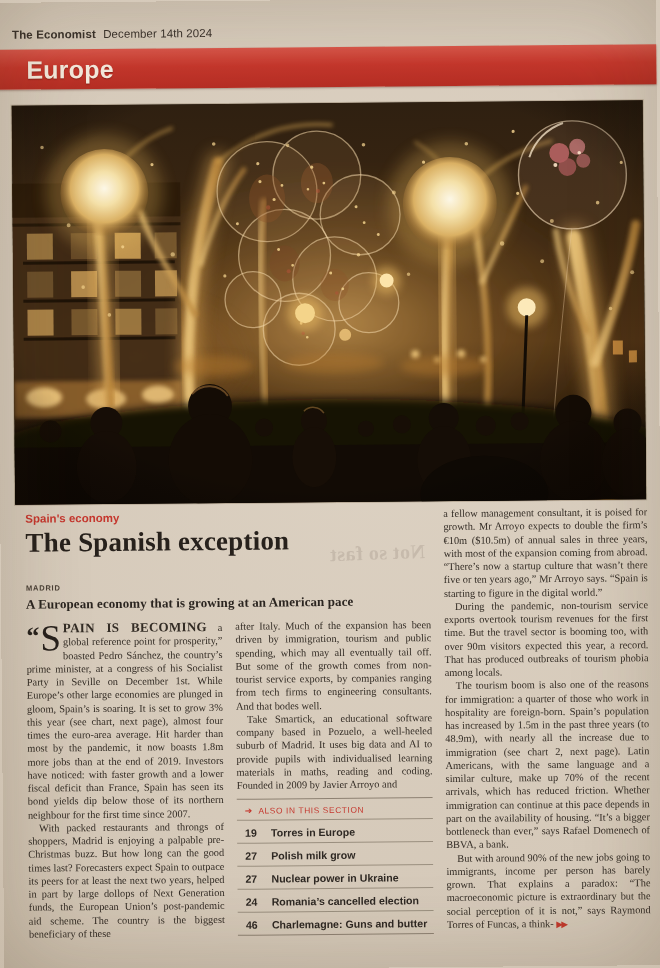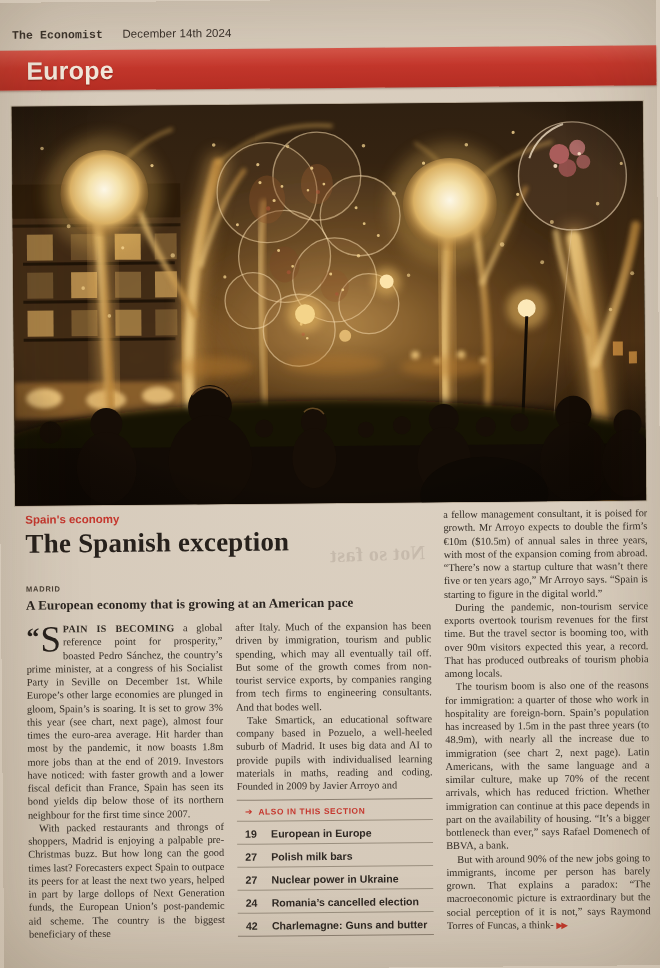--- a/index.html
+++ b/index.html
@@ -12,22 +12,22 @@
   .page{
     position:absolute;inset:0;
     transform:rotate(-0.5deg);
     transform-origin:50% 50%;
     color:#2e2823;
   }
   .vignette{position:absolute;inset:0;pointer-events:none;box-shadow:inset 0 0 90px rgba(70,50,25,.22);z-index:50;}
 
   
   .masthead{padding:26px 15px 0 16px;font-family:"Liberation Sans",sans-serif;font-size:11.5px;color:#3a322b;letter-spacing:.1px;}
-  .masthead .brand{font-weight:bold;font-family:Liberation Mono, monospace;}
-  .masthead .date{margin-left:16px;}
+  .masthead .brand{font-weight:bold;}
+  .masthead .date{margin-left:4px;}
 
   
   .section-bar{
     margin-top:9px;height:40px;width:660px;
     background:linear-gradient(180deg,#d8564a 0%,#c5372c 45%,#b52e24 100%);
     display:flex;align-items:center;
     box-shadow:0 1px 2px rgba(80,30,20,.35);
   }
   .section-bar .label{
     font-family:"Liberation Sans",sans-serif;font-weight:bold;font-size:25px;
@@ -56,32 +56,32 @@
   .columns{display:flex;gap:13px;margin-top:9px;height:327px;overflow:hidden;}
   .bodycol{flex:1;min-width:0;}
   .bodytext p{
     margin:0;font-size:10.4px;line-height:13.25px;text-align:justify;color:#332c25;
   }
   .bodytext p.indent{text-indent:11px;}
   .col3 .bodytext{height:445px;overflow:hidden;}
 
   .open-quote{float:left;font-size:26px;line-height:24px;font-weight:bold;color:#27211c;padding:3px 1px 0 0;}
   .drop-cap{float:left;font-size:37px;line-height:30px;font-weight:normal;color:#27211c;padding:2px 2px 0 0;}
-  .lede-caps{font-size:10px;letter-spacing:.3px;font-weight:bold;}
+  .lede-caps{font-size:13px;letter-spacing:.3px;font-weight:bold;}
 
   .continued{color:#c0392c;font-size:8px;letter-spacing:-1px;font-weight:bold;white-space:nowrap;}
 
   
   .also-box{
     margin-top:7px;font-family:"Liberation Sans",sans-serif;
     border-top:1px solid #8d8172;border-bottom:1px solid #8d8172;
   }
   .also-head{display:flex;align-items:center;gap:6px;padding:6px 0 4px 8px;border-bottom:1px solid #9a8f7f;}
   .also-arrow{color:#c5372e;font-size:9px;line-height:9px;}
-  .also-title{color:#c5372e;font-weight:bold;font-size:8.4px;letter-spacing:.6px;}
+  .also-title{color:#c5372e;font-weight:normal;font-size:8.4px;letter-spacing:.6px;}
   .also-item{display:flex;gap:9px;padding:5.5px 0 4.5px 8px;border-bottom:1px solid #9a8f7f;font-weight:bold;font-size:10.6px;color:#2e2823;}
   .also-item:last-child{border-bottom:none;}
   .also-page{width:17px;flex:none;}
 </style>
 </head>
 <body>
 
 <div class="page">
 
   <div class="masthead">
@@ -344,36 +344,36 @@
             <p>after Italy. Much of the expansion has been driven by immigration, tourism and public spending, which may all eventually tail off. But some of the growth comes from non-tourist service exports, by companies ranging from tech firms to engineering consultants. And that bodes well.</p>
             <p class="indent">Take Smartick, an educational software company based in Pozuelo, a well-heeled suburb of Madrid. It uses big data and AI to provide pupils with individualised learning materials in maths, reading and coding. Founded in 2009 by Javier Arroyo and</p>
           </div>
           <div class="also-box">
             <div class="also-head">
               <span class="also-arrow">➔</span>
               <span class="also-title">ALSO IN THIS SECTION</span>
             </div>
             <div class="also-item">
               <span class="also-page">19</span>
-              <span class="also-t">European in Europe</span>
+              <span class="also-t">Torres in Europe</span>
             </div>
             <div class="also-item">
               <span class="also-page">27</span>
-              <span class="also-t">Polish milk bars</span>
+              <span class="also-t">Polish milk grow</span>
             </div>
             <div class="also-item">
               <span class="also-page">27</span>
               <span class="also-t">Nuclear power in Ukraine</span>
             </div>
             <div class="also-item">
               <span class="also-page">24</span>
               <span class="also-t">Romania’s cancelled election</span>
             </div>
             <div class="also-item">
-              <span class="also-page">42</span>
+              <span class="also-page">46</span>
               <span class="also-t">Charlemagne: Guns and butter</span>
             </div>
           </div>
         </div>
       </div>
     </div>
 
     <div class="col3">
       <div class="bodytext">
         <p>a fellow management consultant, it is poised for growth. Mr Arroyo expects to double the firm’s €10m ($10.5m) of annual sales in three years, with most of the expansion coming from abroad. “There’s now a startup culture that wasn’t there five or ten years ago,” Mr Arroyo says. “Spain is starting to figure in the digital world.”</p>

